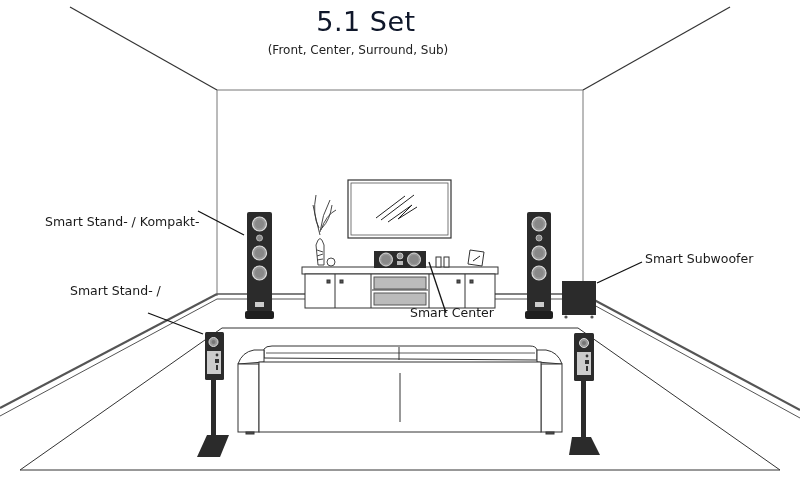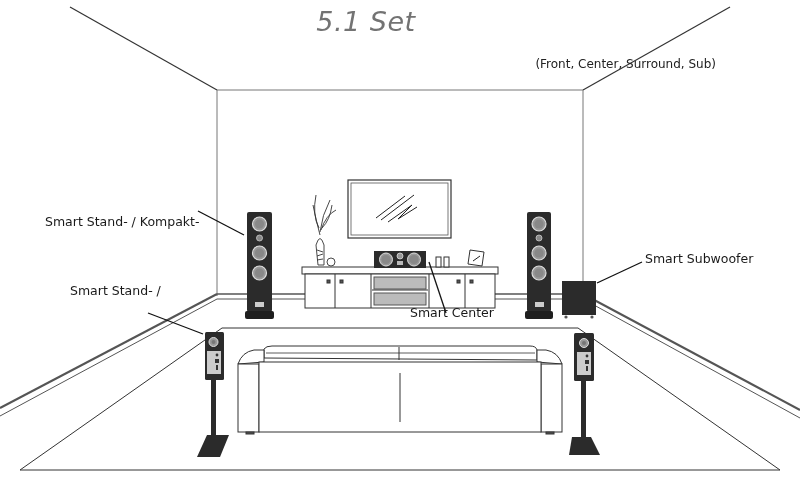--- a/index.html
+++ b/index.html
@@ -1,19 +1,19 @@
 <!DOCTYPE html>
 <html><head>
 <meta charset="utf-8">
 <style>
   html, body { margin: 0; padding: 0; background: #ffffff; }
   body { width: 800px; height: 500px; position: relative; overflow: hidden; font-family: "DejaVu Sans", "Liberation Sans", sans-serif; }
   #scene { position: absolute; left: 0; top: 0; width: 800px; height: 500px; }
-  .title { position: absolute; left: 0; width: 732px; top: 6px; text-align: center; font-size: 27px; color: #737373; letter-spacing: 0.5px; font-style: italic; }
-  .subtitle { position: absolute; left: 0; width: 716px; top: 43px; text-align: right; font-size: 12px; color: #222; margin-top: 14px; }
+  .title { position: absolute; left: 0; width: 732px; top: 6px; text-align: center; font-size: 27px; color: #0f172a; letter-spacing: 0.5px; }
+  .subtitle { position: absolute; left: 0; width: 716px; top: 43px; text-align: center; font-size: 12px; color: #222; }
   .label { position: absolute; font-size: 12.5px; color: #1a1a1a; line-height: 17px; white-space: nowrap; }
   .label b { font-weight: bold; }
 </style>
 </head>
 <body>
 
 <svg id="scene" width="800" height="500" viewBox="0 0 800 500" xmlns="http://www.w3.org/2000/svg">
 
   <g stroke="#333" fill="none">
     <line x1="70" y1="7" x2="217" y2="90" stroke-width="1.2"></line>

